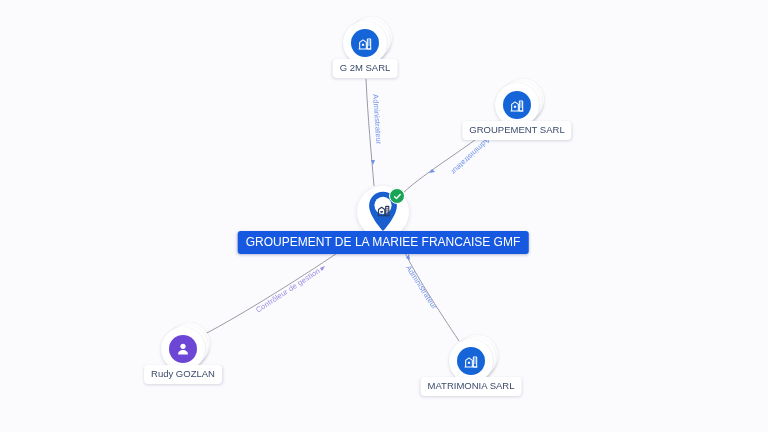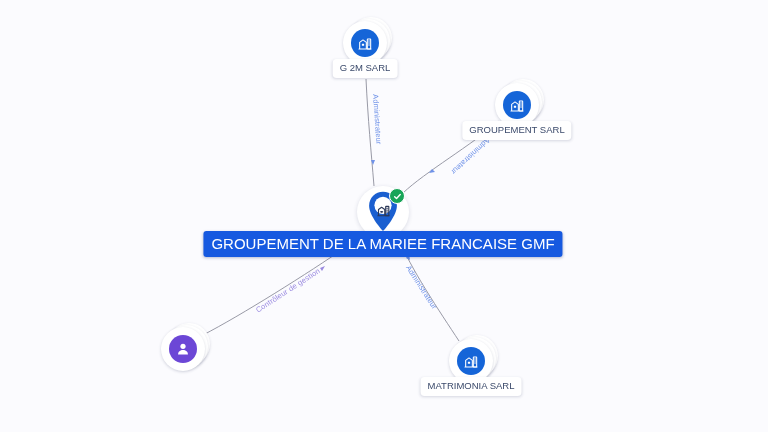--- a/index.html
+++ b/index.html
@@ -149,21 +149,21 @@
     justify-content: center;
     z-index: 4;
   }
 
   .center-label {
     position: absolute;
     left: 50%;
     transform: translateX(-50%);
     background: #1659e0;
     color: #ffffff;
-    font-size: 15px;
+    font-size: 12px;
     line-height: 1;
     padding: 5px 8px 6px 8px;
     border-radius: 3px;
     white-space: nowrap;
     box-shadow: 0 1px 3px rgba(20,40,110,0.30);
     font-family: "Liberation Sans", sans-serif;
   }
 </style>
 </head>
 <body>
@@ -253,20 +253,21 @@
     <div class="stack" style="width:42px;height:42px;left:7px;top:-4px;"></div>
     <div class="stack" style="width:43px;height:43px;left:4px;top:-2px;"></div>
     <div class="node-disc">
       <div class="node-inner person">
         <svg width="16" height="16" viewBox="0 0 24 24" fill="none">
           <circle cx="12" cy="8" r="3.9" fill="#fff"></circle>
           <path d="M4.6 20.2c0-4.1 3.3-6.6 7.4-6.6s7.4 2.5 7.4 6.6z" fill="#fff"></path>
         </svg>
       </div>
     </div>
+    <div class="node-label" style="top:38px;">Rudy GOZLAN</div>
   </div>
 
   <div class="node" style="left:383px; top:212px; z-index:5;">
     <div class="pin-wrap">
       <div class="pin-halo"></div>
 
       <svg class="pin-shape" viewBox="0 0 34 42">
         <path d="M17 1.6C9.3 1.6 3.1 7.8 3.1 15.5c0 9.6 11.6 23 13.9 25.2 2.3-2.2 13.9-15.6 13.9-25.2C30.9 7.8 24.7 1.6 17 1.6z" fill="#1a5fd0"></path>
         <circle cx="17" cy="15.2" r="8.6" fill="#ffffff"></circle>
       </svg>

